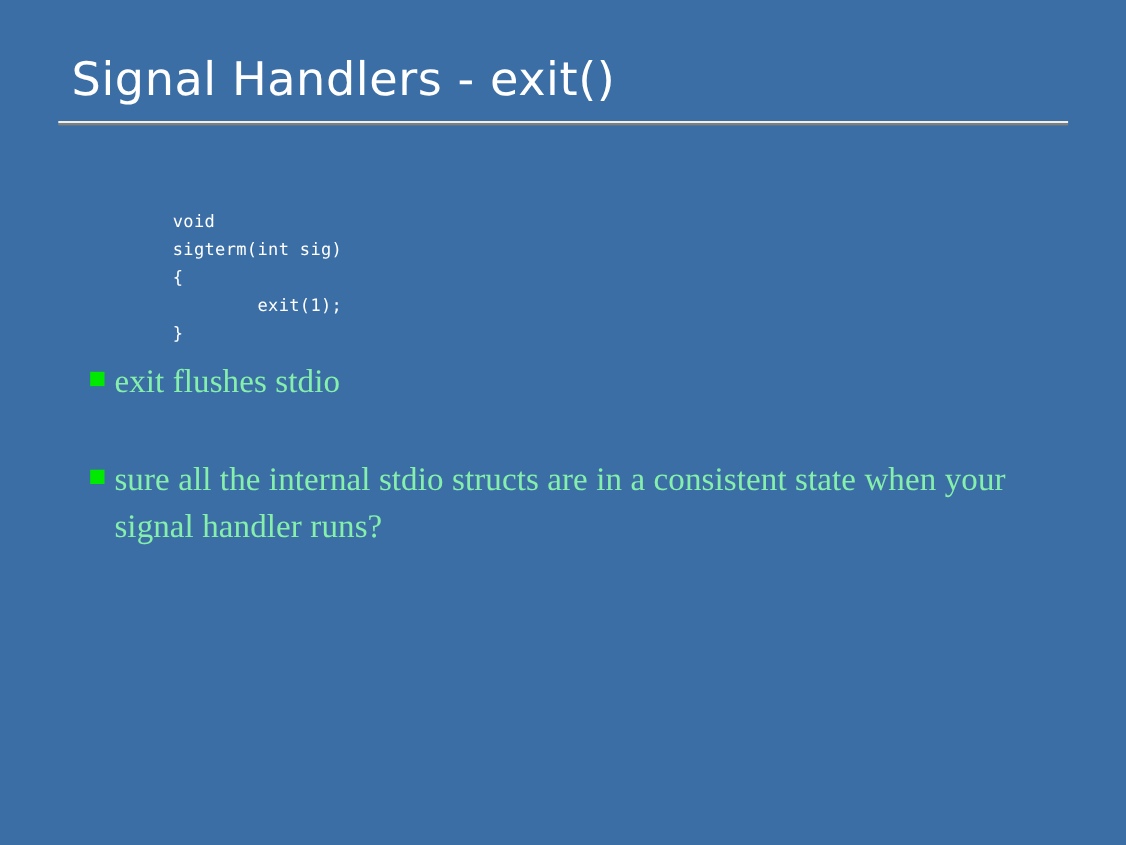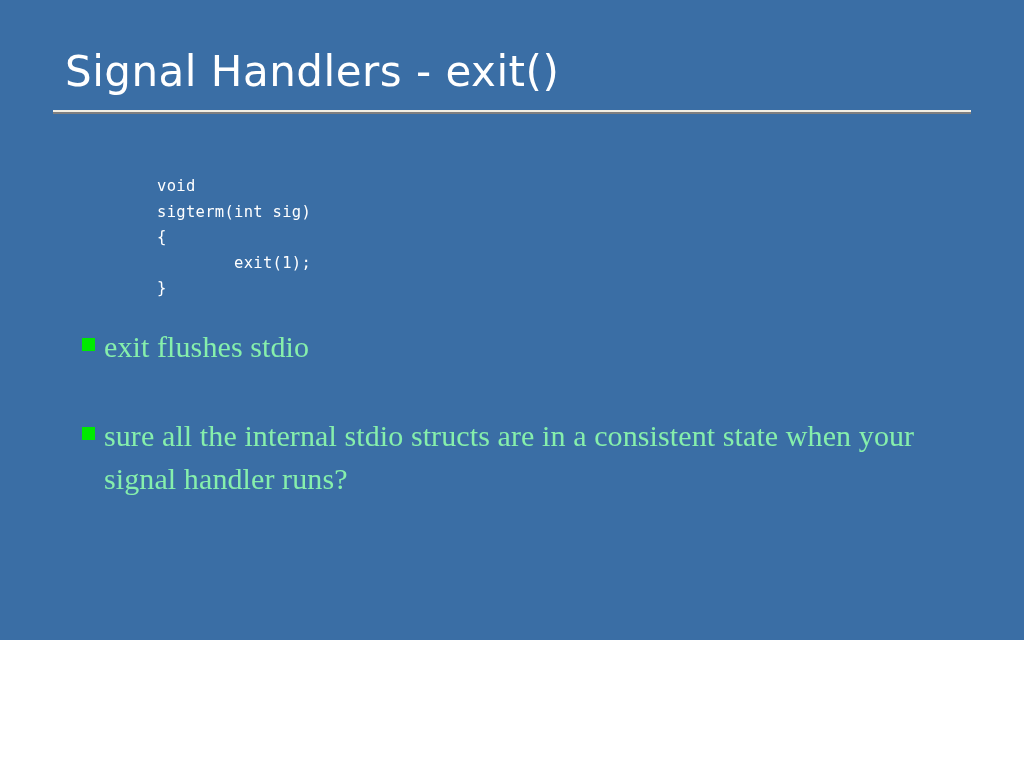--- a/index.html
+++ b/index.html
@@ -10,21 +10,21 @@
   body {
     width: 1024px;
     height: 768px;
     overflow: hidden;
     font-family: "DejaVu Sans", sans-serif;
   }
 
   .slide {
     position: relative;
     width: 1024px;
-    height: 640px;
+    height: 768px;
     background: #3a6ea5;
     box-sizing: border-box;
   }
 
   
   .title-block {
     position: absolute;
     left: 53px;
     top: 44px;
     width: 918px;
@@ -50,21 +50,21 @@
     border-bottom: 2px solid #7f7f7f;
     box-sizing: border-box;
     font-size: 0;
     line-height: 0;
   }
 
   
   .code-block {
     position: absolute;
     left: 157px;
-    top: 174px;
+    top: 189px;
     margin: 0;
     padding: 0;
     font-family: "DejaVu Sans Mono", "Liberation Mono", monospace;
     font-size: 15.5px;
     line-height: 25.5px;
     color: #ffffff;
     white-space: pre;
     letter-spacing: 0.3px;
   }
 

